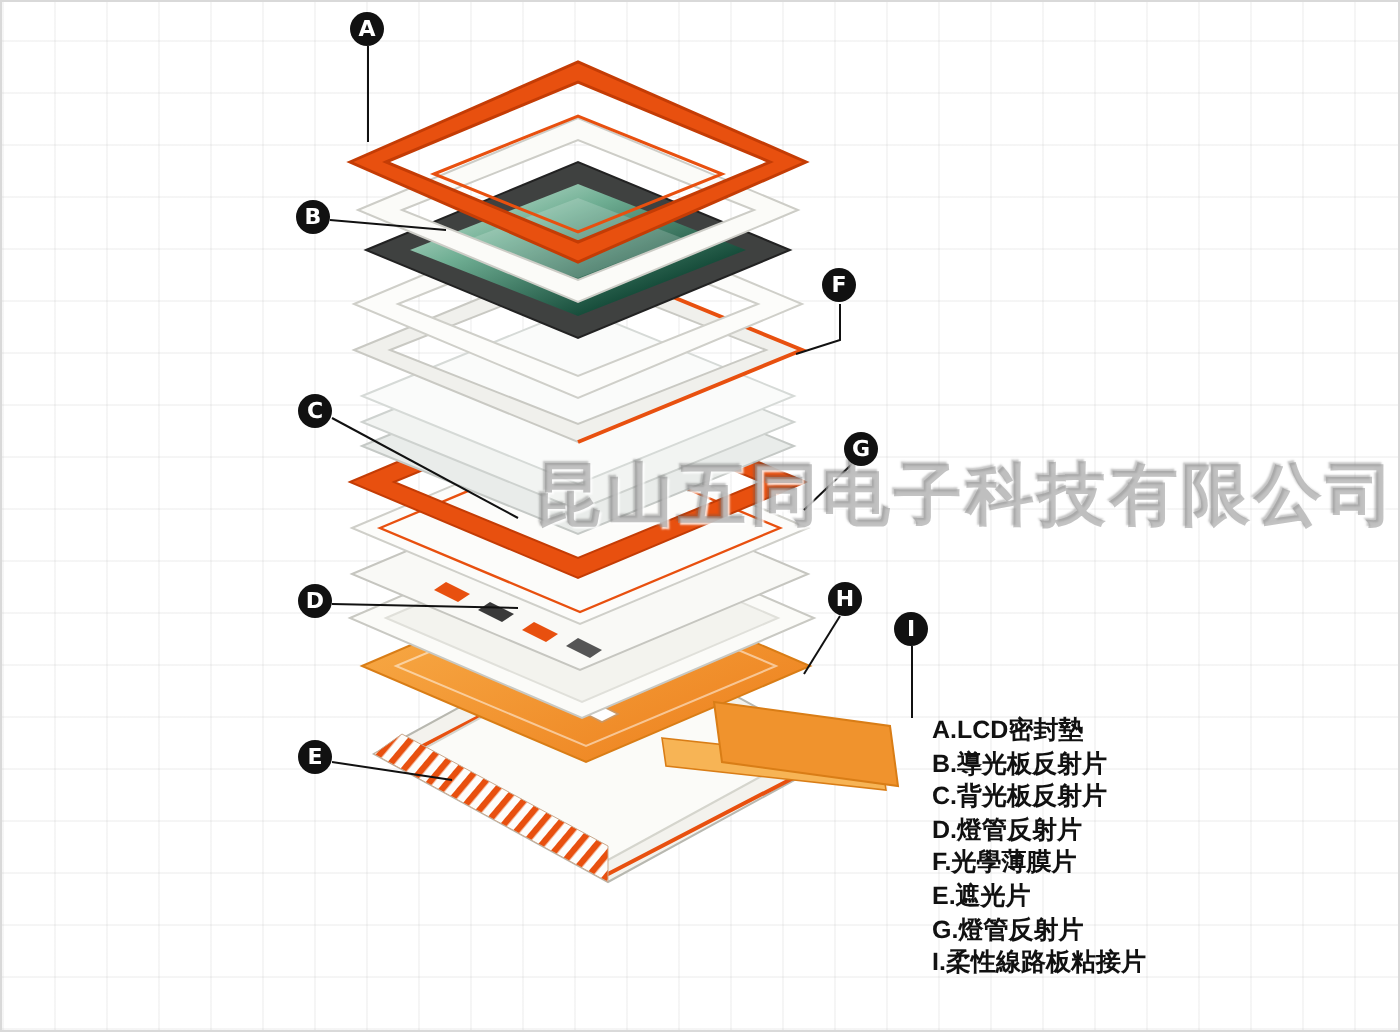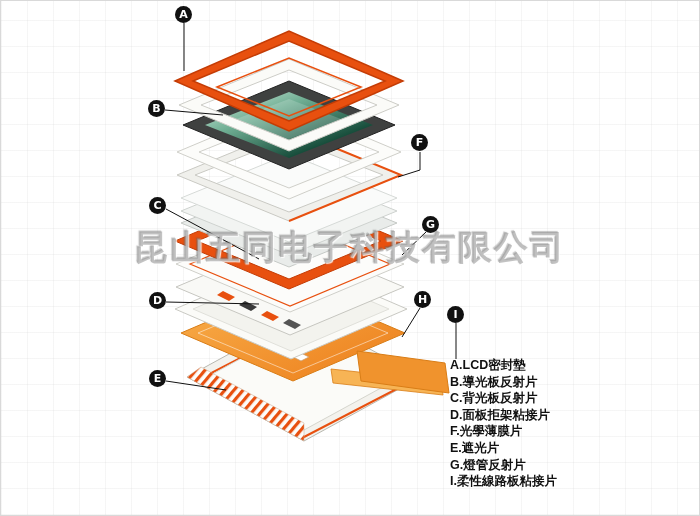--- a/index.html
+++ b/index.html
@@ -6,36 +6,36 @@
   .canvas{
     position:relative;width:700px;height:516px;box-sizing:border-box;
     background:#ffffff;border:1px solid #d9d9d9;overflow:hidden;
     font-family:"Liberation Sans",sans-serif;
     background-image:
       repeating-linear-gradient(0deg, rgba(160,160,160,0.10) 0px, rgba(160,160,160,0.10) 1px, transparent 1px, transparent 26px),
       repeating-linear-gradient(90deg, rgba(160,160,160,0.10) 0px, rgba(160,160,160,0.10) 1px, transparent 1px, transparent 26px);
   }
   .diagram{position:absolute;left:0;top:0;z-index:1;}
   .watermark{
-    position:absolute;left:0;right:0;top:224px;z-index:5;text-align:center;
+    position:absolute;left:0;right:0;top:224px;z-index:5;text-align:right;
     font-family:"DejaVu Sans",sans-serif;font-size:34px;font-weight:700;letter-spacing:2px;
     color:rgba(145,145,145,0.55);
     text-shadow:1px 1px 1px rgba(255,255,255,0.85), -1px -1px 1px rgba(90,90,90,0.35);
     pointer-events:none;white-space:nowrap;
   }
   .callout{
     position:absolute;width:17px;height:17px;border-radius:50%;
     background:#111111;color:#ffffff;text-align:center;z-index:10;
     font:bold 11px/17px "DejaVu Sans",sans-serif;
   }
   .legend{
     position:absolute;left:449px;top:356px;z-index:6;color:#111111;
     font-size:12.5px;font-weight:bold;line-height:16.6px;
   }
-  .legend .legend-item{white-space:nowrap;}
+  .legend .legend-item{white-space:nowrap;margin-left:16px;}
 </style>
 </head>
 <body>
 
 <div class="canvas">
 
   <svg class="diagram" width="700" height="516" viewBox="0 0 700 516">
     <defs>
       <linearGradient id="greenGrad" x1="0" y1="0" x2="1" y2="1">
         <stop offset="0" stop-color="#d8efe2"></stop>
@@ -144,20 +144,20 @@
   <div class="callout" style="left:148px;top:369px">E</div>
   <div class="callout" style="left:410px;top:133px">F</div>
   <div class="callout" style="left:421px;top:215px">G</div>
   <div class="callout" style="left:413px;top:290px">H</div>
   <div class="callout" style="left:446px;top:305px">I</div>
 
   <div class="legend">
     <div class="legend-item">A.LCD密封墊</div>
     <div class="legend-item">B.導光板反射片</div>
     <div class="legend-item">C.背光板反射片</div>
-    <div class="legend-item">D.面板拒架粘接片</div>
+    <div class="legend-item">D.燈管反射片</div>
     <div class="legend-item">F.光學薄膜片</div>
     <div class="legend-item">E.遮光片</div>
     <div class="legend-item">G.燈管反射片</div>
     <div class="legend-item">I.柔性線路板粘接片</div>
   </div>
 
 </div>
 
 </body></html>

